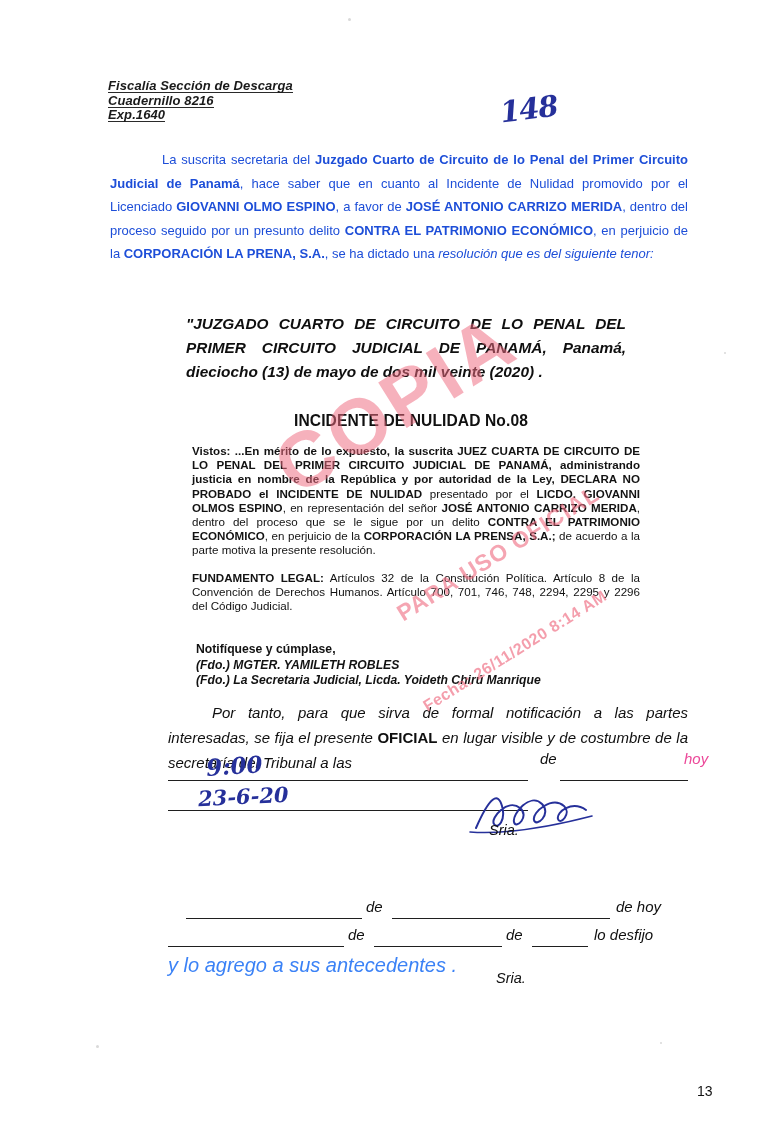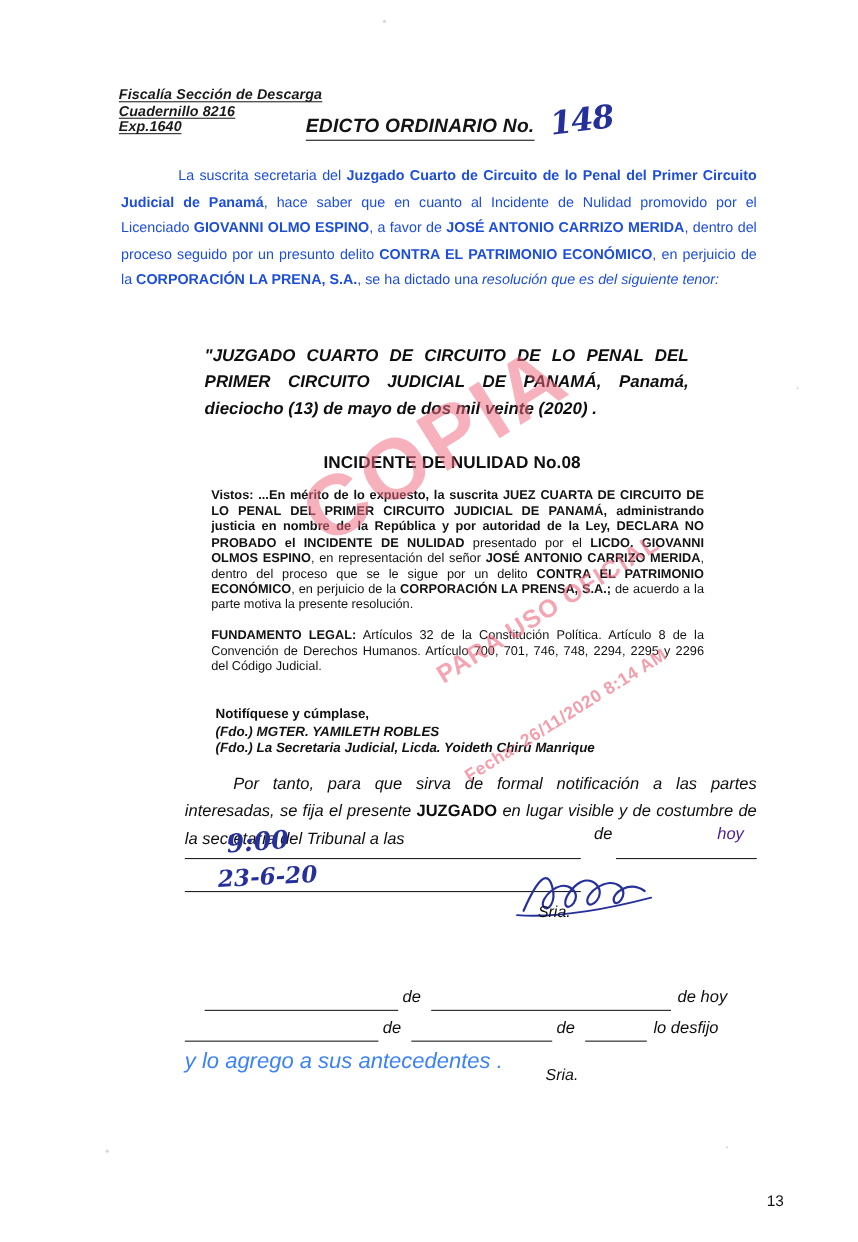--- a/index.html
+++ b/index.html
@@ -288,42 +288,41 @@
   <div class="speck" style="left:724px; top:352px; width:2px; height:2px;"></div>
 
   <div class="doc">
 
     <div class="filing-stamp">
       <div>Fiscalía Sección de Descarga</div><br>
       <div>Cuadernillo 8216</div><br>
       <div>Exp.1640</div>
     </div>
 
-    <div class="edicto-title">EDICTO ORDINARIO No.</div>
     <div class="handwritten-num">148</div>
 
     <div class="para1"><span class="ind"></span>La suscrita secretaria del <span class="b">Juzgado Cuarto de Circuito de lo Penal del Primer Circuito Judicial de Panamá</span>, hace saber que en cuanto al Incidente de Nulidad promovido por el Licenciado <span class="b">GIOVANNI OLMO ESPINO</span>, a favor de <span class="b">JOSÉ ANTONIO CARRIZO MERIDA</span>, dentro del proceso seguido por un presunto delito <span class="b">CONTRA EL PATRIMONIO ECONÓMICO</span>, en perjuicio de la <span class="b">CORPORACIÓN LA PRENA, S.A.</span>, se ha dictado una <span class="i">resolución que es del siguiente tenor:</span></div>
 
     <div class="quote-head">"JUZGADO CUARTO DE CIRCUITO DE LO PENAL DEL PRIMER CIRCUITO JUDICIAL DE PANAMÁ, Panamá, dieciocho (13) de mayo de dos mil veinte (2020) .</div>
 
     <div class="incidente">INCIDENTE DE NULIDAD No.08</div>
 
     <div class="vistos"><span class="b">Vistos: ...En mérito de lo expuesto, la suscrita JUEZ CUARTA DE CIRCUITO DE LO PENAL DEL PRIMER CIRCUITO JUDICIAL DE PANAMÁ, administrando justicia en nombre de la República y por autoridad de la Ley,  DECLARA NO PROBADO el INCIDENTE DE NULIDAD</span> presentado por el <span class="b">LICDO. GIOVANNI OLMOS ESPINO</span>, en representación del señor <span class="b">JOSÉ ANTONIO CARRIZO MERIDA</span>, dentro del proceso que se le sigue por un delito <span class="b">CONTRA EL PATRIMONIO ECONÓMICO</span>, en perjuicio de la <span class="b">CORPORACIÓN LA PRENSA, S.A.;</span> de acuerdo a la parte motiva la presente resolución.</div>
 
     <div class="fundamento"><span class="b">FUNDAMENTO LEGAL:</span> Artículos 32 de la Constitución Política. Artículo 8 de la Convención de Derechos Humanos. Artículo  700, 701, 746, 748, 2294,  2295 y 2296 del Código Judicial.</div>
 
     <div class="notifiquese">
       <div class="l1">Notifíquese y cúmplase,</div>
       <div class="l2">(Fdo.) MGTER. YAMILETH ROBLES</div>
       <div class="l3">(Fdo.) La Secretaria Judicial,  Licda. Yoideth Chirú Manrique</div>
     </div>
 
-    <div class="portanto"><span class="ind"></span>Por tanto, para que sirva de formal notificación a las partes interesadas, se fija el presente <span class="bb">JUZGADO</span> en lugar visible y de costumbre de la secretaría del Tribunal a las</div>
+    <div class="portanto"><span class="ind"></span>Por tanto, para que sirva de formal notificación a las partes interesadas, se fija el presente <span class="bb">OFICIAL</span> en lugar visible y de costumbre de la secretaría del Tribunal a las</div>
     <div style="position:absolute; left:540px; top:750px; font-size:15px; font-style:italic; color:#0f0f0f;">de</div>
-    <div style="position:absolute; left:652px; top:750px; font-size:15px; font-style:italic; color:#4c1d95;">hoy</div>
+    <div style="position:absolute; left:684px; top:750px; font-size:15px; font-style:italic; color:#ec4899;">hoy</div>
 
     <div class="rule" style="left:168px; top:780px; width:360px;"></div>
     <div class="rule" style="left:560px; top:780px; width:128px;"></div>
     <div class="rule" style="left:168px; top:810px; width:360px;"></div>
 
     <div class="hw" style="left:206px; top:752px; font-size:23px; transform:rotate(-4deg);">9:00</div>
     <div class="hw" style="left:198px; top:784px; font-size:21px; transform:rotate(-3deg);">23-6-20</div>
 
     <svg class="sig" viewBox="0 0 130 54">
       <path d="M8,42 C22,10 30,6 34,20 C38,34 30,44 26,38 C22,32 40,12 52,22 C62,30 48,44 46,36 C44,28 62,6 74,18 C84,28 68,42 66,34 C64,26 84,10 96,20 C104,27 92,40 90,33 C88,26 104,14 118,24" fill="none" stroke="#26309a" stroke-width="2" stroke-linecap="round"></path>

